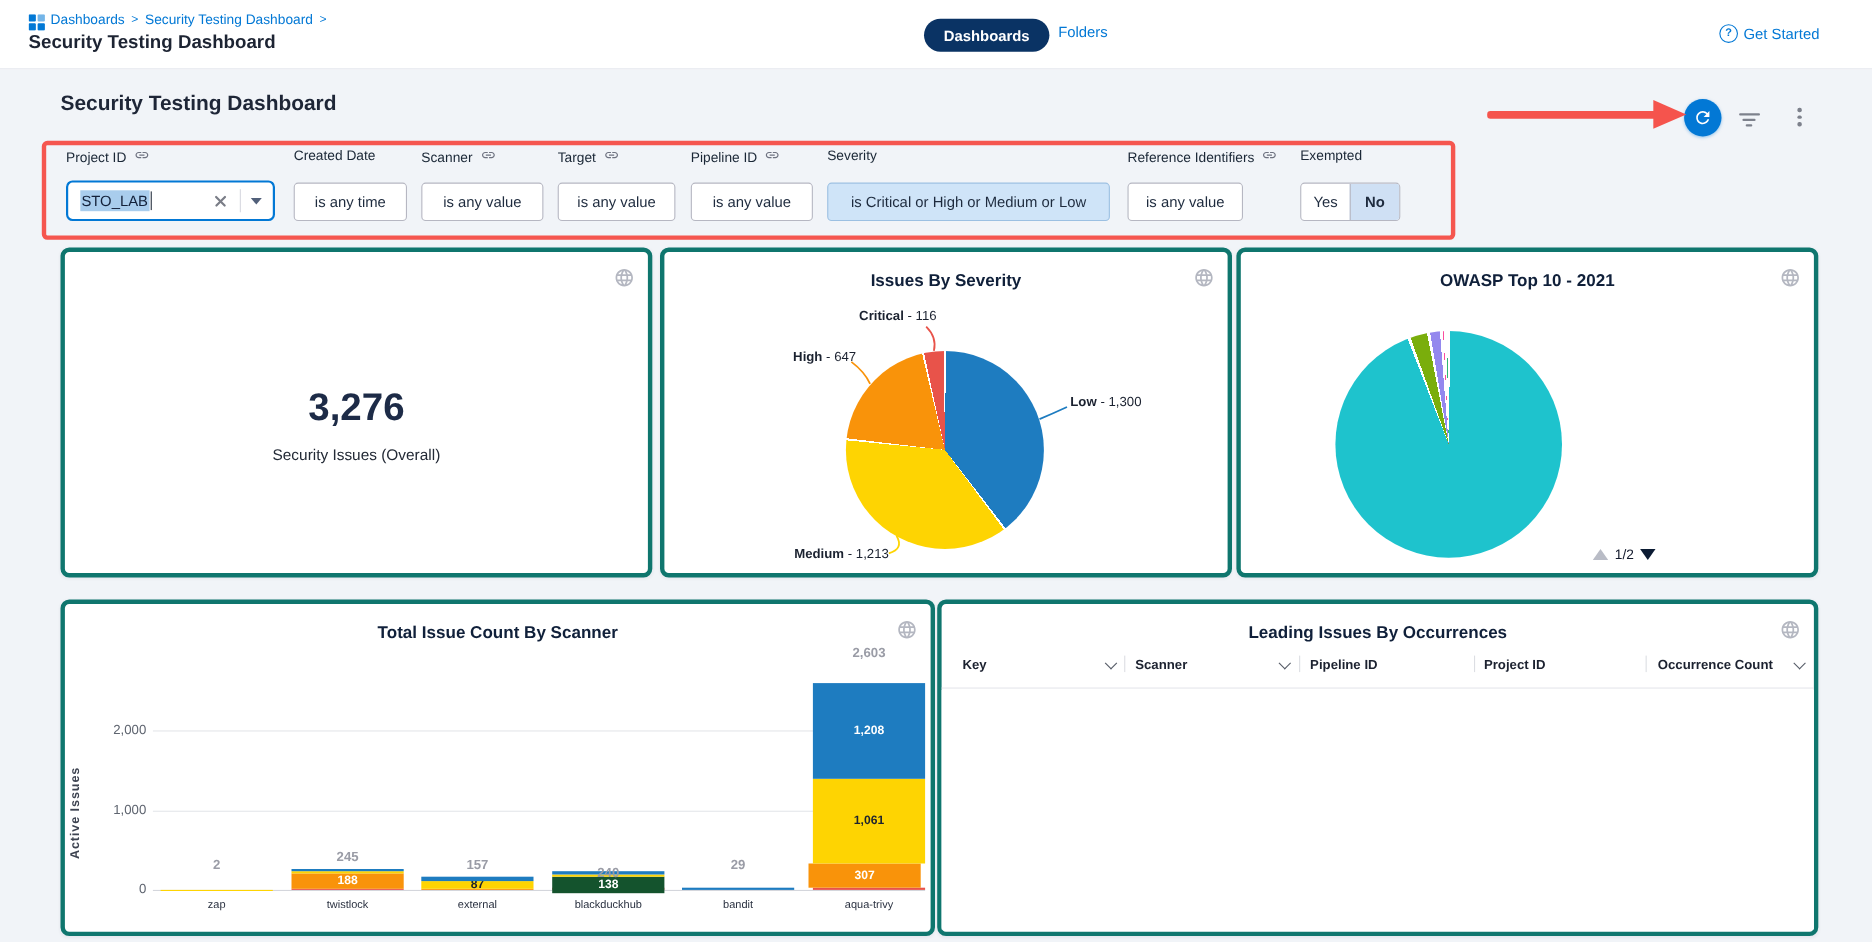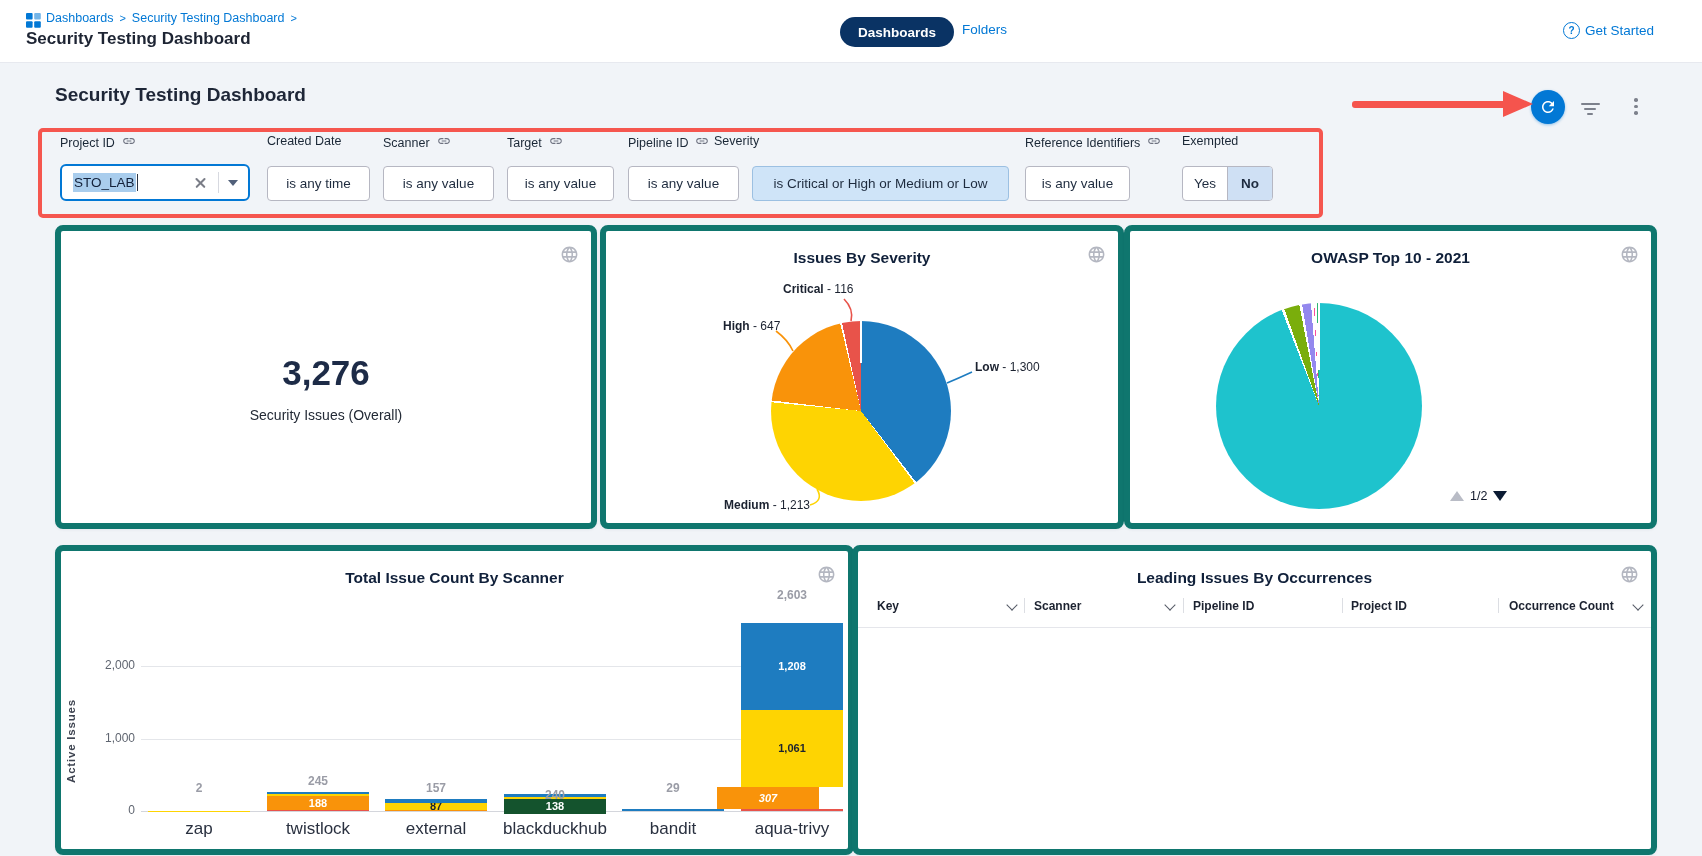--- a/index.html
+++ b/index.html
@@ -45,43 +45,43 @@
   .clear-x{margin-left:auto;width:11px;height:11px;position:relative;cursor:pointer;}
   .clear-x i{position:absolute;left:-1px;top:5px;width:13px;height:1.6px;background:#7a7d87;border-radius:1px;}
   .clear-x i:first-child{transform:rotate(45deg);}
   .clear-x i:last-child{transform:rotate(-45deg);}
   .in-div{width:1px;height:21px;background:#d7d9e0;margin:0 9px 0 12px;}
   .dd-tri{width:0;height:0;border-left:5px solid transparent;border-right:5px solid transparent;border-top:6px solid #51607a;margin-right:10px;cursor:pointer;}
   .seg{position:absolute;top:166px;height:33px;display:flex;border:1px solid #b6b7c2;border-radius:4px;overflow:hidden;background:#fff;}
   .seg > div{width:44px;display:flex;align-items:center;justify-content:center;font-size:13.5px;color:#1e2b3e;cursor:pointer;}
   .seg .on{background:#cfe0f4;font-weight:700;border-left:1px solid #b6b7c2;}
   
-  .card{position:absolute;background:#fff;border:6px solid #0f766e;border-radius:8px;box-shadow:0 1px 3px rgba(40,41,61,.06);}
+  .card{position:absolute;background:#fff;border:4px solid #0f766e;border-radius:8px;box-shadow:0 1px 3px rgba(40,41,61,.06);}
   .ctitle{position:absolute;top:18px;width:100%;text-align:center;font-size:15.5px;font-weight:700;color:#10203a;}
   .globe{position:absolute;top:14px;right:12px;width:19px;height:19px;cursor:pointer;}
   
   .big-num{position:absolute;top:122px;width:100%;text-align:center;font-size:35px;font-weight:600;color:#1d2b47;}
   .big-label{position:absolute;top:176px;width:100%;text-align:center;font-size:14px;color:#232a36;}
   
   .pie{position:absolute;border-radius:50%;}
   .pie-label{position:absolute;font-size:12px;color:#1b2230;white-space:nowrap;}
   .pie-label b{font-weight:700;}
   .leaders{position:absolute;left:0;top:0;pointer-events:none;}
-  .pager{position:absolute;display:flex;align-items:center;gap:6px;font-size:12.5px;color:#11182b;}
+  .pager{position:absolute;display:flex;align-items:center;gap:6px;font-size:12.5px;color:#11182b;margin-top:10px;}
   .tri-up{width:0;height:0;border-left:7px solid transparent;border-right:7px solid transparent;border-bottom:10px solid #b9bcc6;cursor:pointer;}
   .tri-dn{width:0;height:0;border-left:7px solid transparent;border-right:7px solid transparent;border-top:10px solid #0b1b33;cursor:pointer;}
   
   .gridline{position:absolute;height:1px;background:#e4e6ea;}
   .gridline.zero{background:#d4d6dc;}
   .ytick{position:absolute;width:50px;text-align:right;font-size:12px;color:#5f6570;}
   .ylab{position:absolute;left:4px;top:110px;width:160px;transform:rotate(-90deg);transform-origin:80px 80px;
     text-align:center;font-size:11.5px;font-weight:700;color:#3d4350;letter-spacing:0.8px;}
   .bar-seg{position:absolute;display:flex;align-items:center;justify-content:center;font-size:11px;font-weight:700;}
   .bar-total{position:absolute;width:120px;text-align:center;font-size:12px;font-weight:700;color:#9a9ca6;}
-  .bar-cat{position:absolute;width:120px;text-align:center;font-size:17px;color:#2a3140;}
+  .bar-cat{position:absolute;width:120px;text-align:center;font-size:10px;color:#2a3140;}
   
   .th-cell{position:absolute;top:48px;font-size:12px;font-weight:700;color:#1c2230;white-space:nowrap;cursor:pointer;}
   .th-sep{position:absolute;top:47px;width:1px;height:15px;background:#dcdee3;}
   .chev{position:absolute;top:50px;width:7px;height:7px;border-right:1.6px solid #555b66;border-bottom:1.6px solid #555b66;transform:rotate(45deg);cursor:pointer;}
   .th-line{position:absolute;left:0;top:76px;width:100%;height:1px;background:#e5e6eb;}
 </style>
 </head>
 <body>
 
 <div class="topbar">
@@ -167,21 +167,21 @@
 <div class="fbtn" style="left:507px;width:105px">is any value</div>
 
 <div class="flabel" style="left:628px">
   <span>Pipeline ID</span>
     <span class="link-ic"><svg width="14" height="14" viewBox="0 0 24 24">
         <path fill="#6e7280" d="M3.9 12c0-1.71 1.39-3.1 3.1-3.1h4V7H7c-2.76 0-5 2.24-5 5s2.24 5 5 5h4v-1.9H7c-1.71 0-3.1-1.39-3.1-3.1zM8 13h8v-2H8v2zm9-6h-4v1.9h4c1.71 0 3.1 1.39 3.1 3.1s-1.39 3.1-3.1 3.1h-4V17h4c2.76 0 5-2.24 5-5s-2.24-5-5-5z"></path>
       </svg></span>
 </div>
 <div class="fbtn" style="left:628px;width:109px">is any value</div>
 
-<div class="flabel" style="left:714px">
+<div class="flabel" style="left:752px">
   <span>Severity</span>
 </div>
 <div class="fbtn fchip" style="left:752px;width:255px">is Critical or High or Medium or Low</div>
 
 <div class="flabel" style="left:1025px">
   <span>Reference Identifiers</span>
     <span class="link-ic"><svg width="14" height="14" viewBox="0 0 24 24">
         <path fill="#6e7280" d="M3.9 12c0-1.71 1.39-3.1 3.1-3.1h4V7H7c-2.76 0-5 2.24-5 5s2.24 5 5 5h4v-1.9H7c-1.71 0-3.1-1.39-3.1-3.1zM8 13h8v-2H8v2zm9-6h-4v1.9h4c1.71 0 3.1 1.39 3.1 3.1s-1.39 3.1-3.1 3.1h-4V17h4c2.76 0 5-2.24 5-5s-2.24-5-5-5z"></path>
       </svg></span>
 </div>
@@ -272,21 +272,21 @@
       <div class="bar-seg" style="left: 443px; top: 257.831px; width: 102px; height: 2.169px; background: rgb(232, 83, 74); color: rgb(255, 255, 255);"></div>
       <div class="bar-seg" style="left: 443px; top: 247.854px; width: 102px; height: 15px; background: #14532d; color: rgb(255, 255, 255);">138</div>
       <div class="bar-seg" style="left: 443px; top: 245.54px; width: 102px; height: 2.3136px; background: rgb(254, 212, 2); color: rgb(28, 34, 48);"></div>
       <div class="bar-seg" style="left: 443px; top: 242.648px; width: 102px; height: 2.892px; background: rgb(30, 124, 192); color: rgb(255, 255, 255);"></div>
       <div class="bar-total" style="left: 434px; top: 224.648px; margin-top: 12px;">240</div>
       <div class="bar-cat" style="left: 434px; top: 268px;">blackduckhub</div>
       <div class="bar-seg" style="left: 561px; top: 257.903px; width: 102px; height: 2.0967px; background: rgb(30, 124, 192); color: rgb(255, 255, 255);"></div>
       <div class="bar-total" style="left: 552px; top: 230px;">29</div>
       <div class="bar-cat" style="left: 552px; top: 268px;">bandit</div>
       <div class="bar-seg" style="left: 680px; top: 258.048px; width: 102px; height: 1.9521px; background: rgb(232, 83, 74); color: rgb(255, 255, 255);"></div>
-      <div class="bar-seg" style="left: 656px; top: 235.852px; width: 102px; height: 22.1961px; background: rgb(249, 147, 10); color: rgb(255, 255, 255); font-style: italic;">307</div>
+      <div class="bar-seg" style="left: 676px; top: 235.852px; width: 102px; height: 22.1961px; background: rgb(249, 147, 10); color: rgb(255, 255, 255);">307</div>
       <div class="bar-seg" style="left: 680px; top: 159.142px; width: 102px; height: 76.7103px; background: rgb(254, 212, 2); color: rgb(28, 34, 48);">1,061</div>
       <div class="bar-seg" style="left: 680px; top: 71.8031px; width: 102px; height: 87.3384px; background: rgb(30, 124, 192); color: rgb(255, 255, 255);">1,208</div>
       <div class="bar-total" style="left: 671px; top: 37px;">2,603</div>
       <div class="bar-cat" style="left: 671px; top: 268px;">aqua-trivy</div>
     </div>
 </div>
 
 <div class="card" style="left:852px;top:545px;width:793px;height:298px">
   <div class="ctitle">Leading Issues By Occurrences</div>
   <span class="globe"><svg width="19" height="19" viewBox="0 0 24 24">

